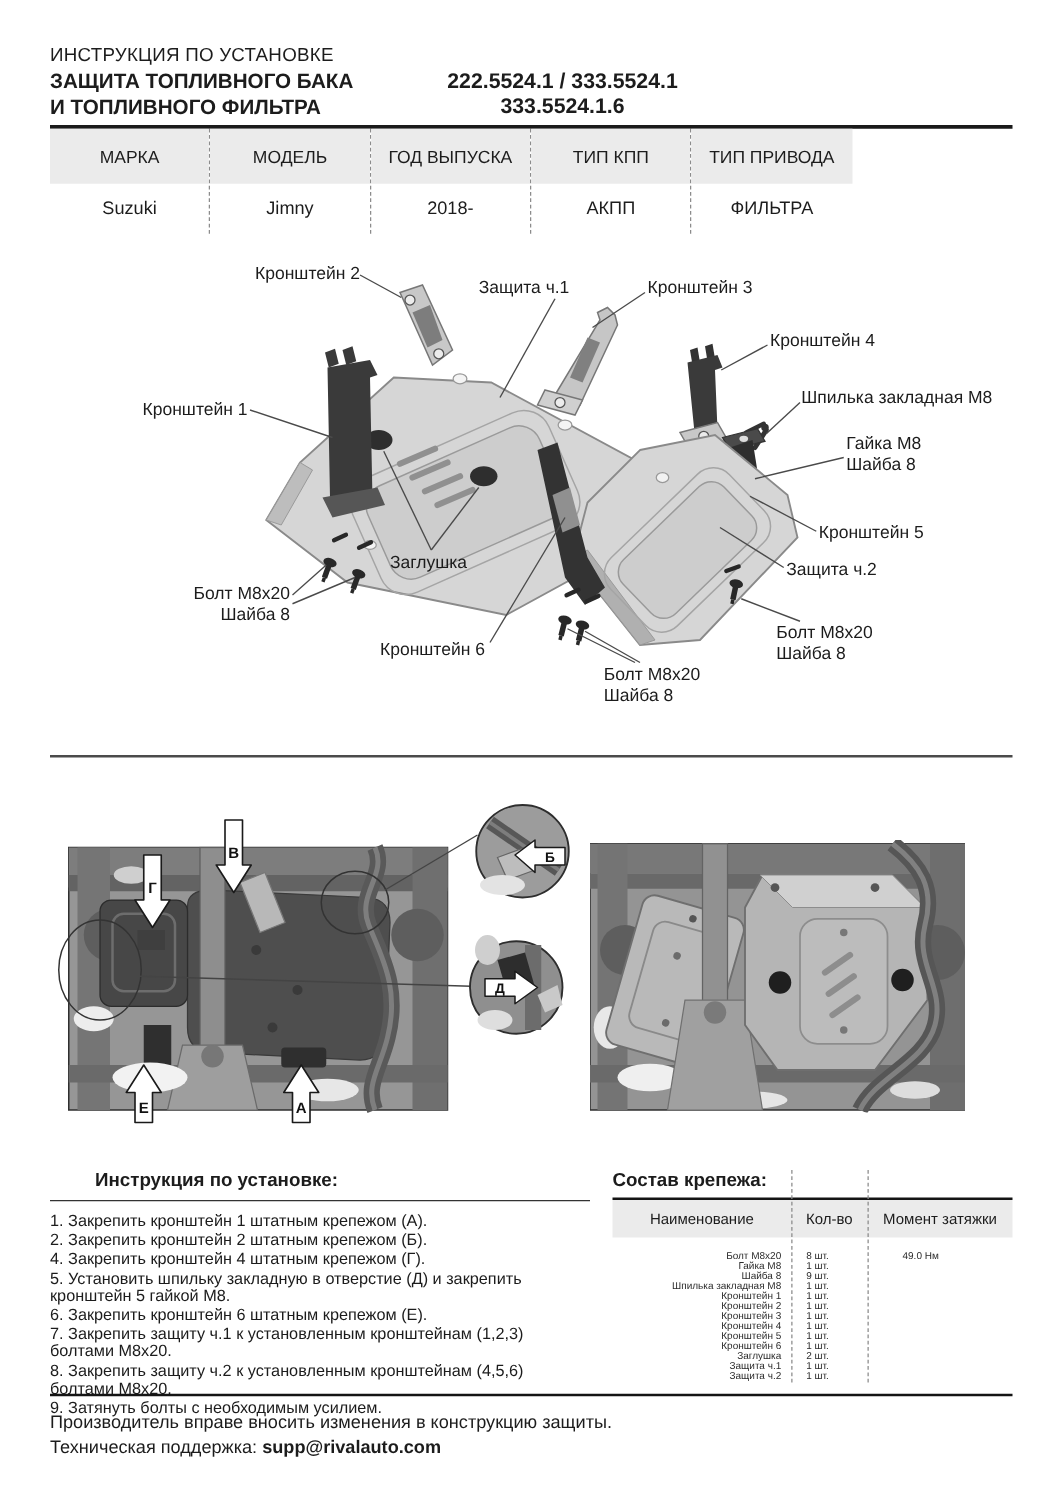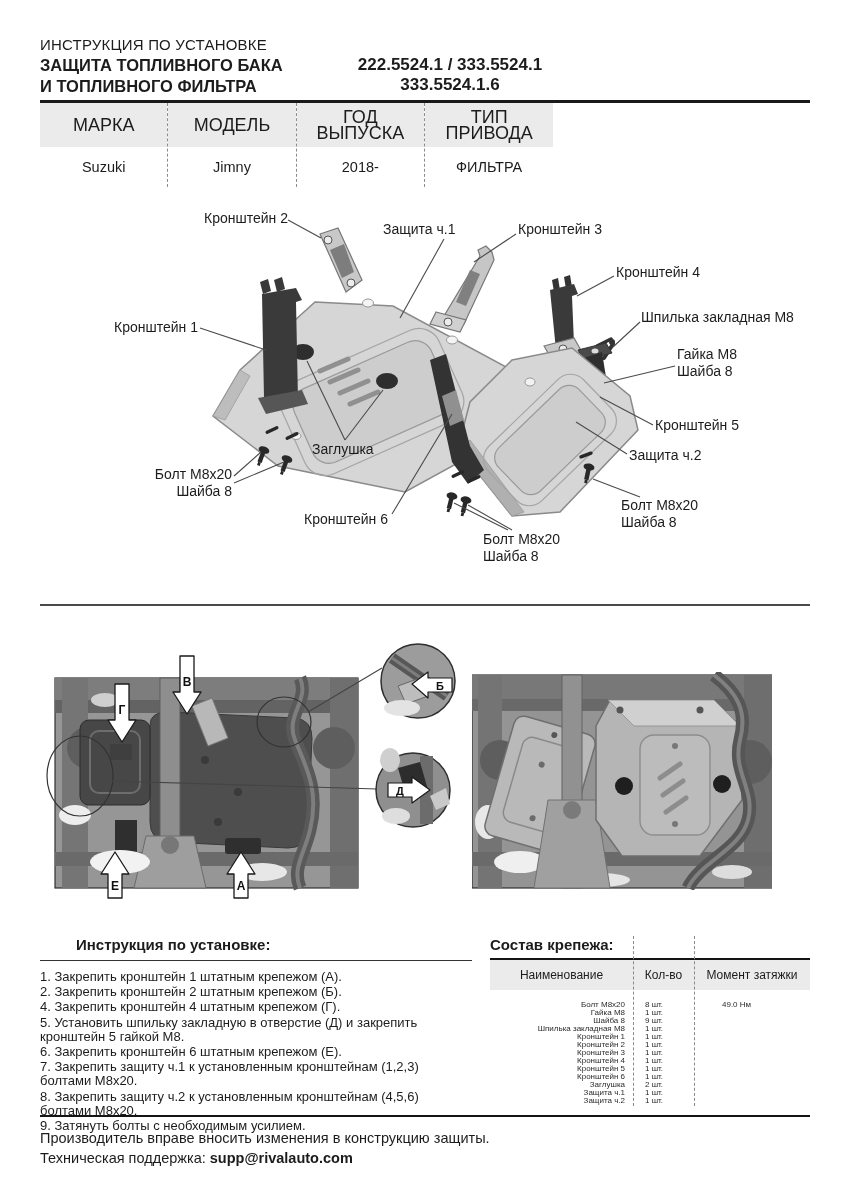--- a/index.html
+++ b/index.html
@@ -12,21 +12,21 @@
   .hdr-line2{left:40px;top:56px;font-size:16.5px;font-weight:bold;}
   .hdr-line3{left:40px;top:77px;font-size:16.5px;font-weight:bold;}
   .partnums{left:325px;top:55px;width:250px;text-align:center;font-weight:bold;font-size:17px;line-height:20px;}
 
   
   .spec{left:40px;top:100px;width:770px;border-top:3px solid #1a1a1a;display:grid;
         grid-template-columns:repeat(6,1fr);}
   .spec .col{display:flex;flex-direction:column;}
   .spec .col:not(:last-child){border-right:1px dashed #8c8c8c;}
   .spec .hc{height:44px;background:#ebebeb;display:flex;align-items:center;justify-content:center;
-            text-align:center;font-size:18px;line-height:16px;padding:0 10px;}
+            text-align:center;font-size:14px;line-height:16px;padding:0 10px;}
   .spec .vc{height:40px;display:flex;align-items:center;justify-content:center;font-size:14.5px;}
 
   
   .dlabel{position:absolute;font-size:14px;line-height:17px;white-space:nowrap;}
   .r{text-align:right;white-space:normal;}
 
   .rule-mid{left:40px;top:604px;width:770px;border-top:2px solid #4a4a4a;}
   .rule-bottom{left:40px;top:1115px;width:770px;border-top:2.5px solid #141414;}
 
   
@@ -73,20 +73,24 @@
       <div class="hc">МАРКА</div>
       <div class="vc">Suzuki</div>
     </div>
     <div class="col">
       <div class="hc">МОДЕЛЬ</div>
       <div class="vc">Jimny</div>
     </div>
     <div class="col">
       <div class="hc">ГОД ВЫПУСКА</div>
       <div class="vc">2018-</div>
+    </div>
+    <div class="col">
+      <div class="hc">ТИП КПП</div>
+      <div class="vc">АКПП</div>
     </div>
     <div class="col">
       <div class="hc">ТИП ПРИВОДА</div>
       <div class="vc">ФИЛЬТРА</div>
     </div>
   </div>
 
   <svg class="abs" style="left:0;top:195px;" width="849" height="410" viewBox="0 195 849 410">
 
     <g>

